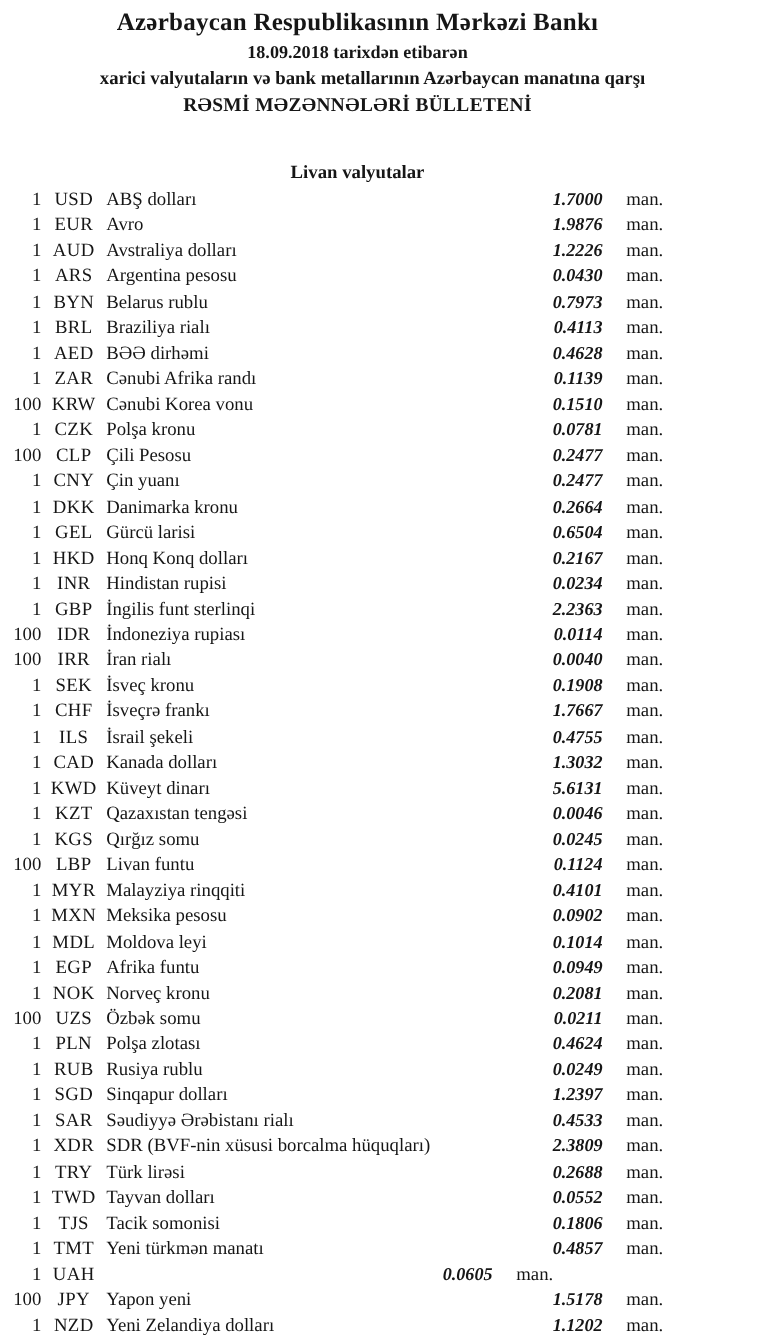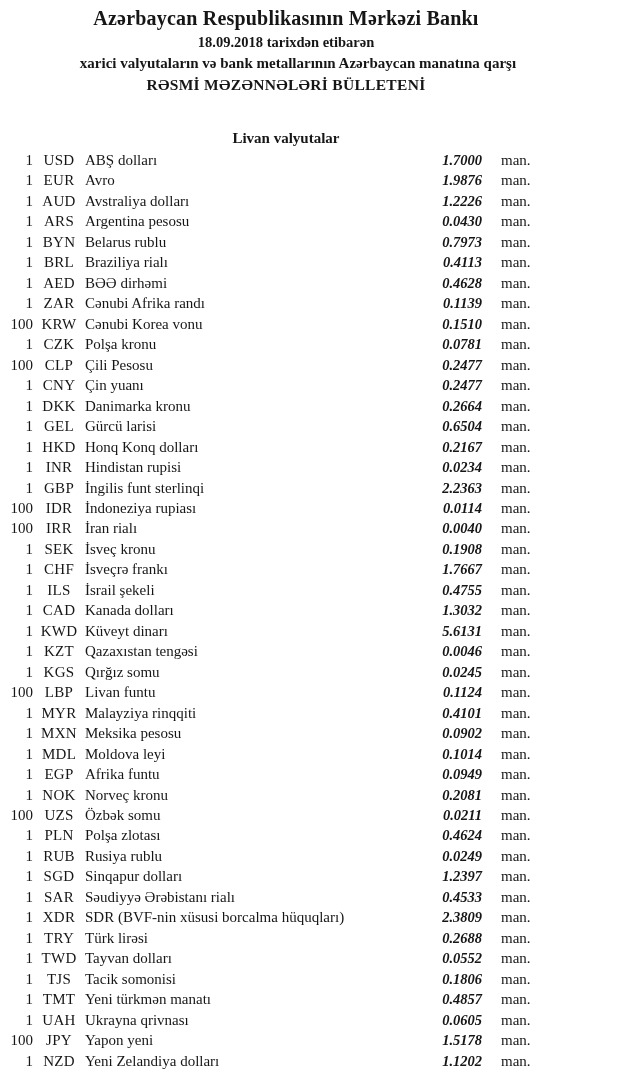--- a/index.html
+++ b/index.html
@@ -390,21 +390,20 @@
       <div class="row">
     <span class="cell-qty">1</span>
     <span class="cell-code">TMT</span>
     <span class="cell-name">Yeni türkmən manatı</span>
     <span class="cell-rate">0.4857</span>
     <span class="cell-unit">man.</span>
   </div>
       <div class="row">
     <span class="cell-qty">1</span>
     <span class="cell-code">UAH</span>
-    <span class="cell-name">Ukrayna qrivnası</span>
     <span class="cell-rate">0.0605</span>
     <span class="cell-unit">man.</span>
   </div>
       <div class="row">
     <span class="cell-qty">100</span>
     <span class="cell-code">JPY</span>
     <span class="cell-name">Yapon yeni</span>
     <span class="cell-rate">1.5178</span>
     <span class="cell-unit">man.</span>
   </div>

